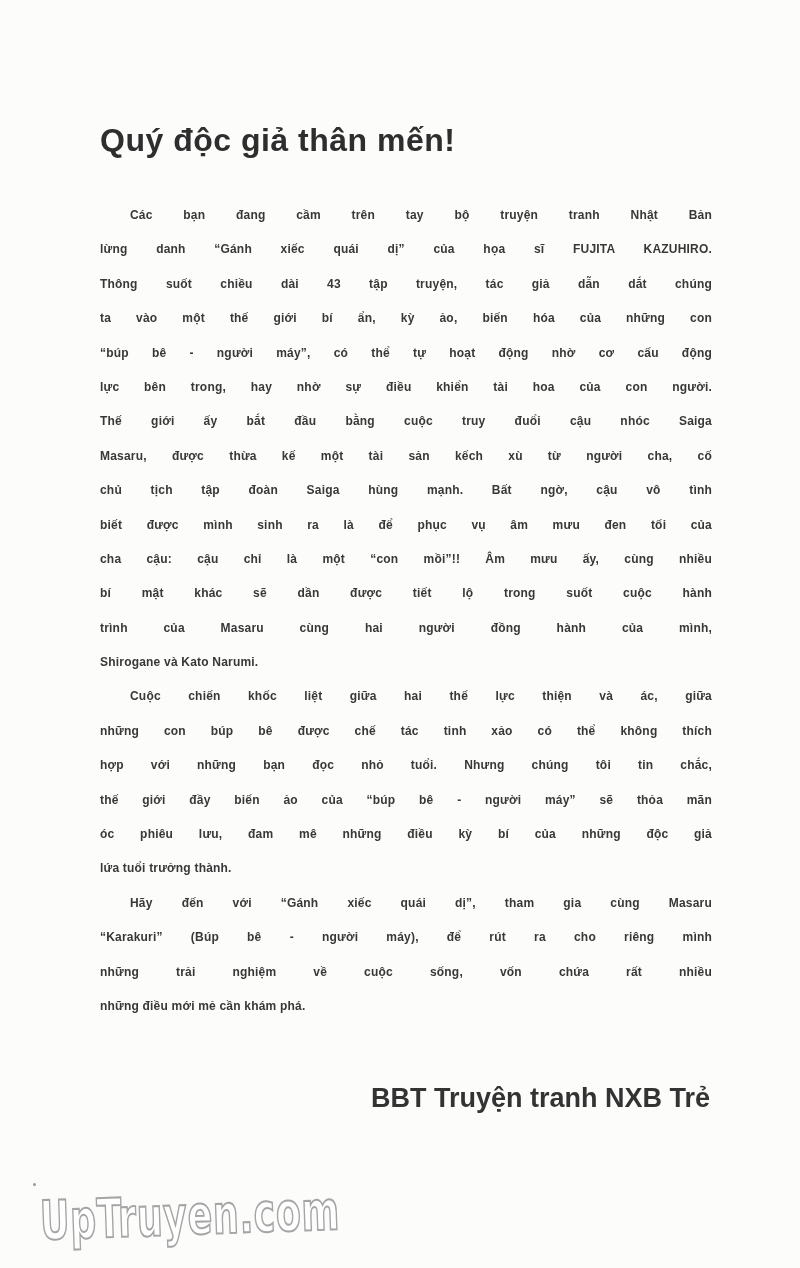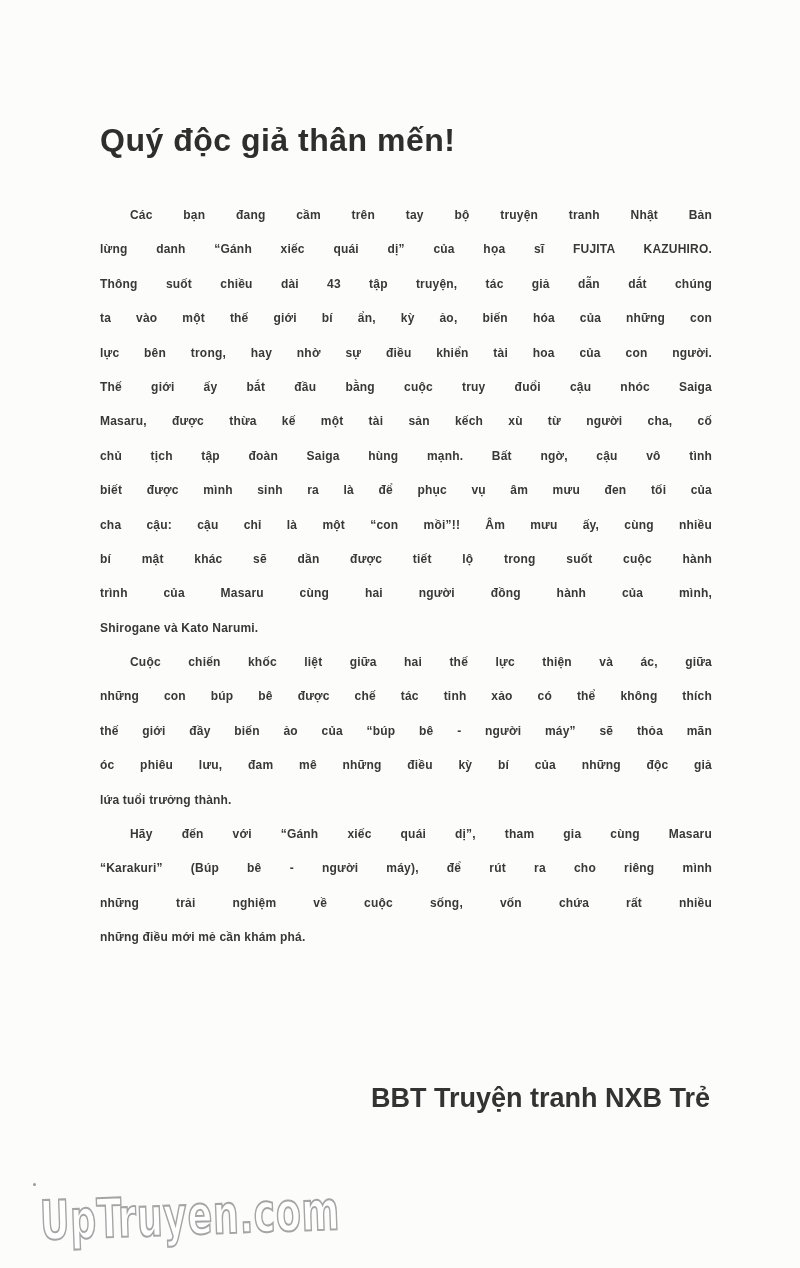--- a/index.html
+++ b/index.html
@@ -77,33 +77,35 @@
 <div class="page">
 
   <h1 class="title">Quý độc giả thân mến!</h1>
 
   <div class="body-text">
     <div class="para">
         <div class="line first">Các bạn đang cầm trên tay bộ truyện tranh Nhật Bản</div>
         <div class="line">lừng danh “Gánh xiếc quái dị” của họa sĩ FUJITA KAZUHIRO.</div>
         <div class="line">Thông suốt chiều dài 43 tập truyện, tác giả dẫn dắt chúng</div>
         <div class="line">ta vào một thế giới bí ẩn, kỳ ảo, biến hóa của những con</div>
+        <div class="line">“búp bê - người máy”, có thể tự hoạt động nhờ cơ cấu động</div>
         <div class="line">lực bên trong, hay nhờ sự điều khiển tài hoa của con người.</div>
         <div class="line">Thế giới ấy bắt đầu bằng cuộc truy đuổi cậu nhóc Saiga</div>
         <div class="line">Masaru, được thừa kế một tài sản kếch xù từ người cha, cố</div>
         <div class="line">chủ tịch tập đoàn Saiga hùng mạnh. Bất ngờ, cậu vô tình</div>
         <div class="line">biết được mình sinh ra là để phục vụ âm mưu đen tối của</div>
         <div class="line">cha cậu: cậu chỉ là một “con mồi”!! Âm mưu ấy, cùng nhiều</div>
         <div class="line">bí mật khác sẽ dần được tiết lộ trong suốt cuộc hành</div>
         <div class="line">trình của Masaru cùng hai người đồng hành của mình,</div>
         <div class="line last">Shirogane và Kato Narumi.</div>
       </div>
     <div class="para">
         <div class="line first">Cuộc chiến khốc liệt giữa hai thế lực thiện và ác, giữa</div>
         <div class="line">những con búp bê được chế tác tinh xảo có thể không thích</div>
+        <div class="line">hợp với những bạn đọc nhỏ tuổi. Nhưng chúng tôi tin chắc,</div>
         <div class="line">thế giới đầy biến ảo của “búp bê - người máy” sẽ thỏa mãn</div>
         <div class="line">óc phiêu lưu, đam mê những điều kỳ bí của những độc giả</div>
         <div class="line last">lứa tuổi trưởng thành.</div>
       </div>
     <div class="para">
         <div class="line first">Hãy đến với “Gánh xiếc quái dị”, tham gia cùng Masaru</div>
         <div class="line">“Karakuri” (Búp bê - người máy), để rút ra cho riêng mình</div>
         <div class="line">những trải nghiệm về cuộc sống, vốn chứa rất nhiều</div>
         <div class="line last">những điều mới mẻ cần khám phá.</div>
       </div>

